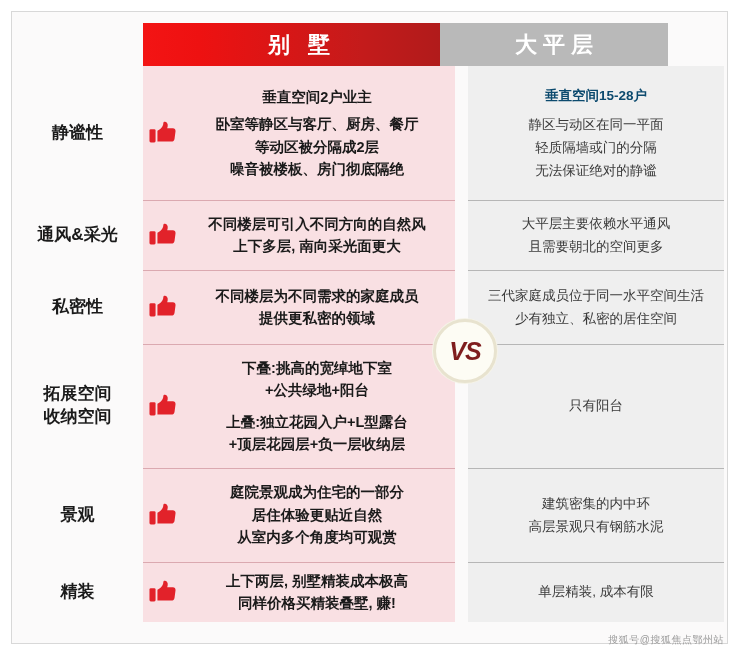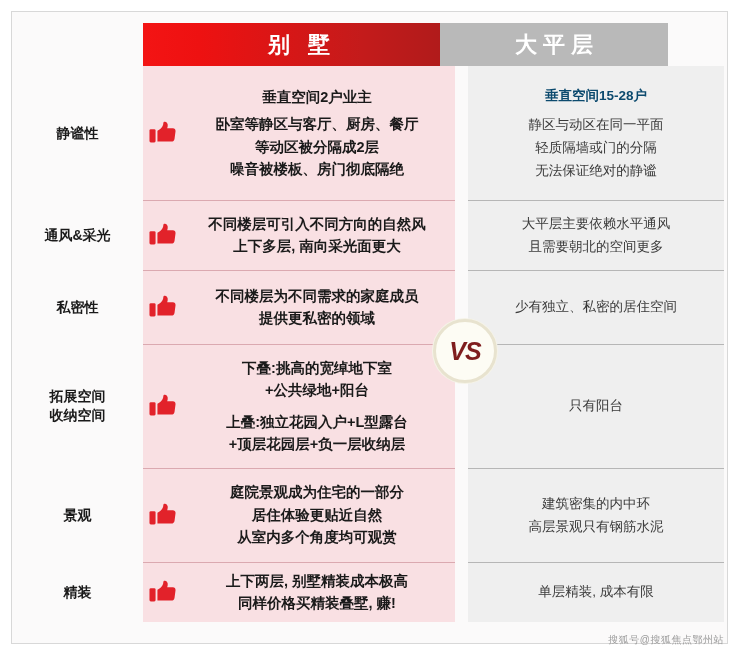--- a/index.html
+++ b/index.html
@@ -95,21 +95,21 @@
     align-items: stretch;
   }
 
   .cell-label {
     width: 131px;
     flex: 0 0 131px;
     display: flex;
     align-items: center;
     justify-content: center;
     text-align: center;
-    font-size: 14px;
+    font-size: 17px;
     font-weight: bold;
     color: #1a1a1a;
     line-height: 1.35;
   }
 
   .cell-villa {
     width: 312px;
     flex: 0 0 312px;
     position: relative;
     display: flex;
@@ -321,20 +321,21 @@
           <div class="villa-text">
             <span class="grp">
               <div>不同楼层为不同需求的家庭成员</div>
               <div>提供更私密的领域</div>
             </span>
           </div>
         </div>
         <div class="gap"></div>
         <div class="cell-flat">
           <div class="flat-text">
+            <div>三代家庭成员位于同一水平空间生活</div>
             <div>少有独立、私密的居住空间</div>
           </div>
         </div>
       </div>
       <div class="row" style="top: 278px; height: 124px;">
         <div class="cell-label">
           <div>
             <div>拓展空间</div>
             <div>收纳空间</div>
           </div>

